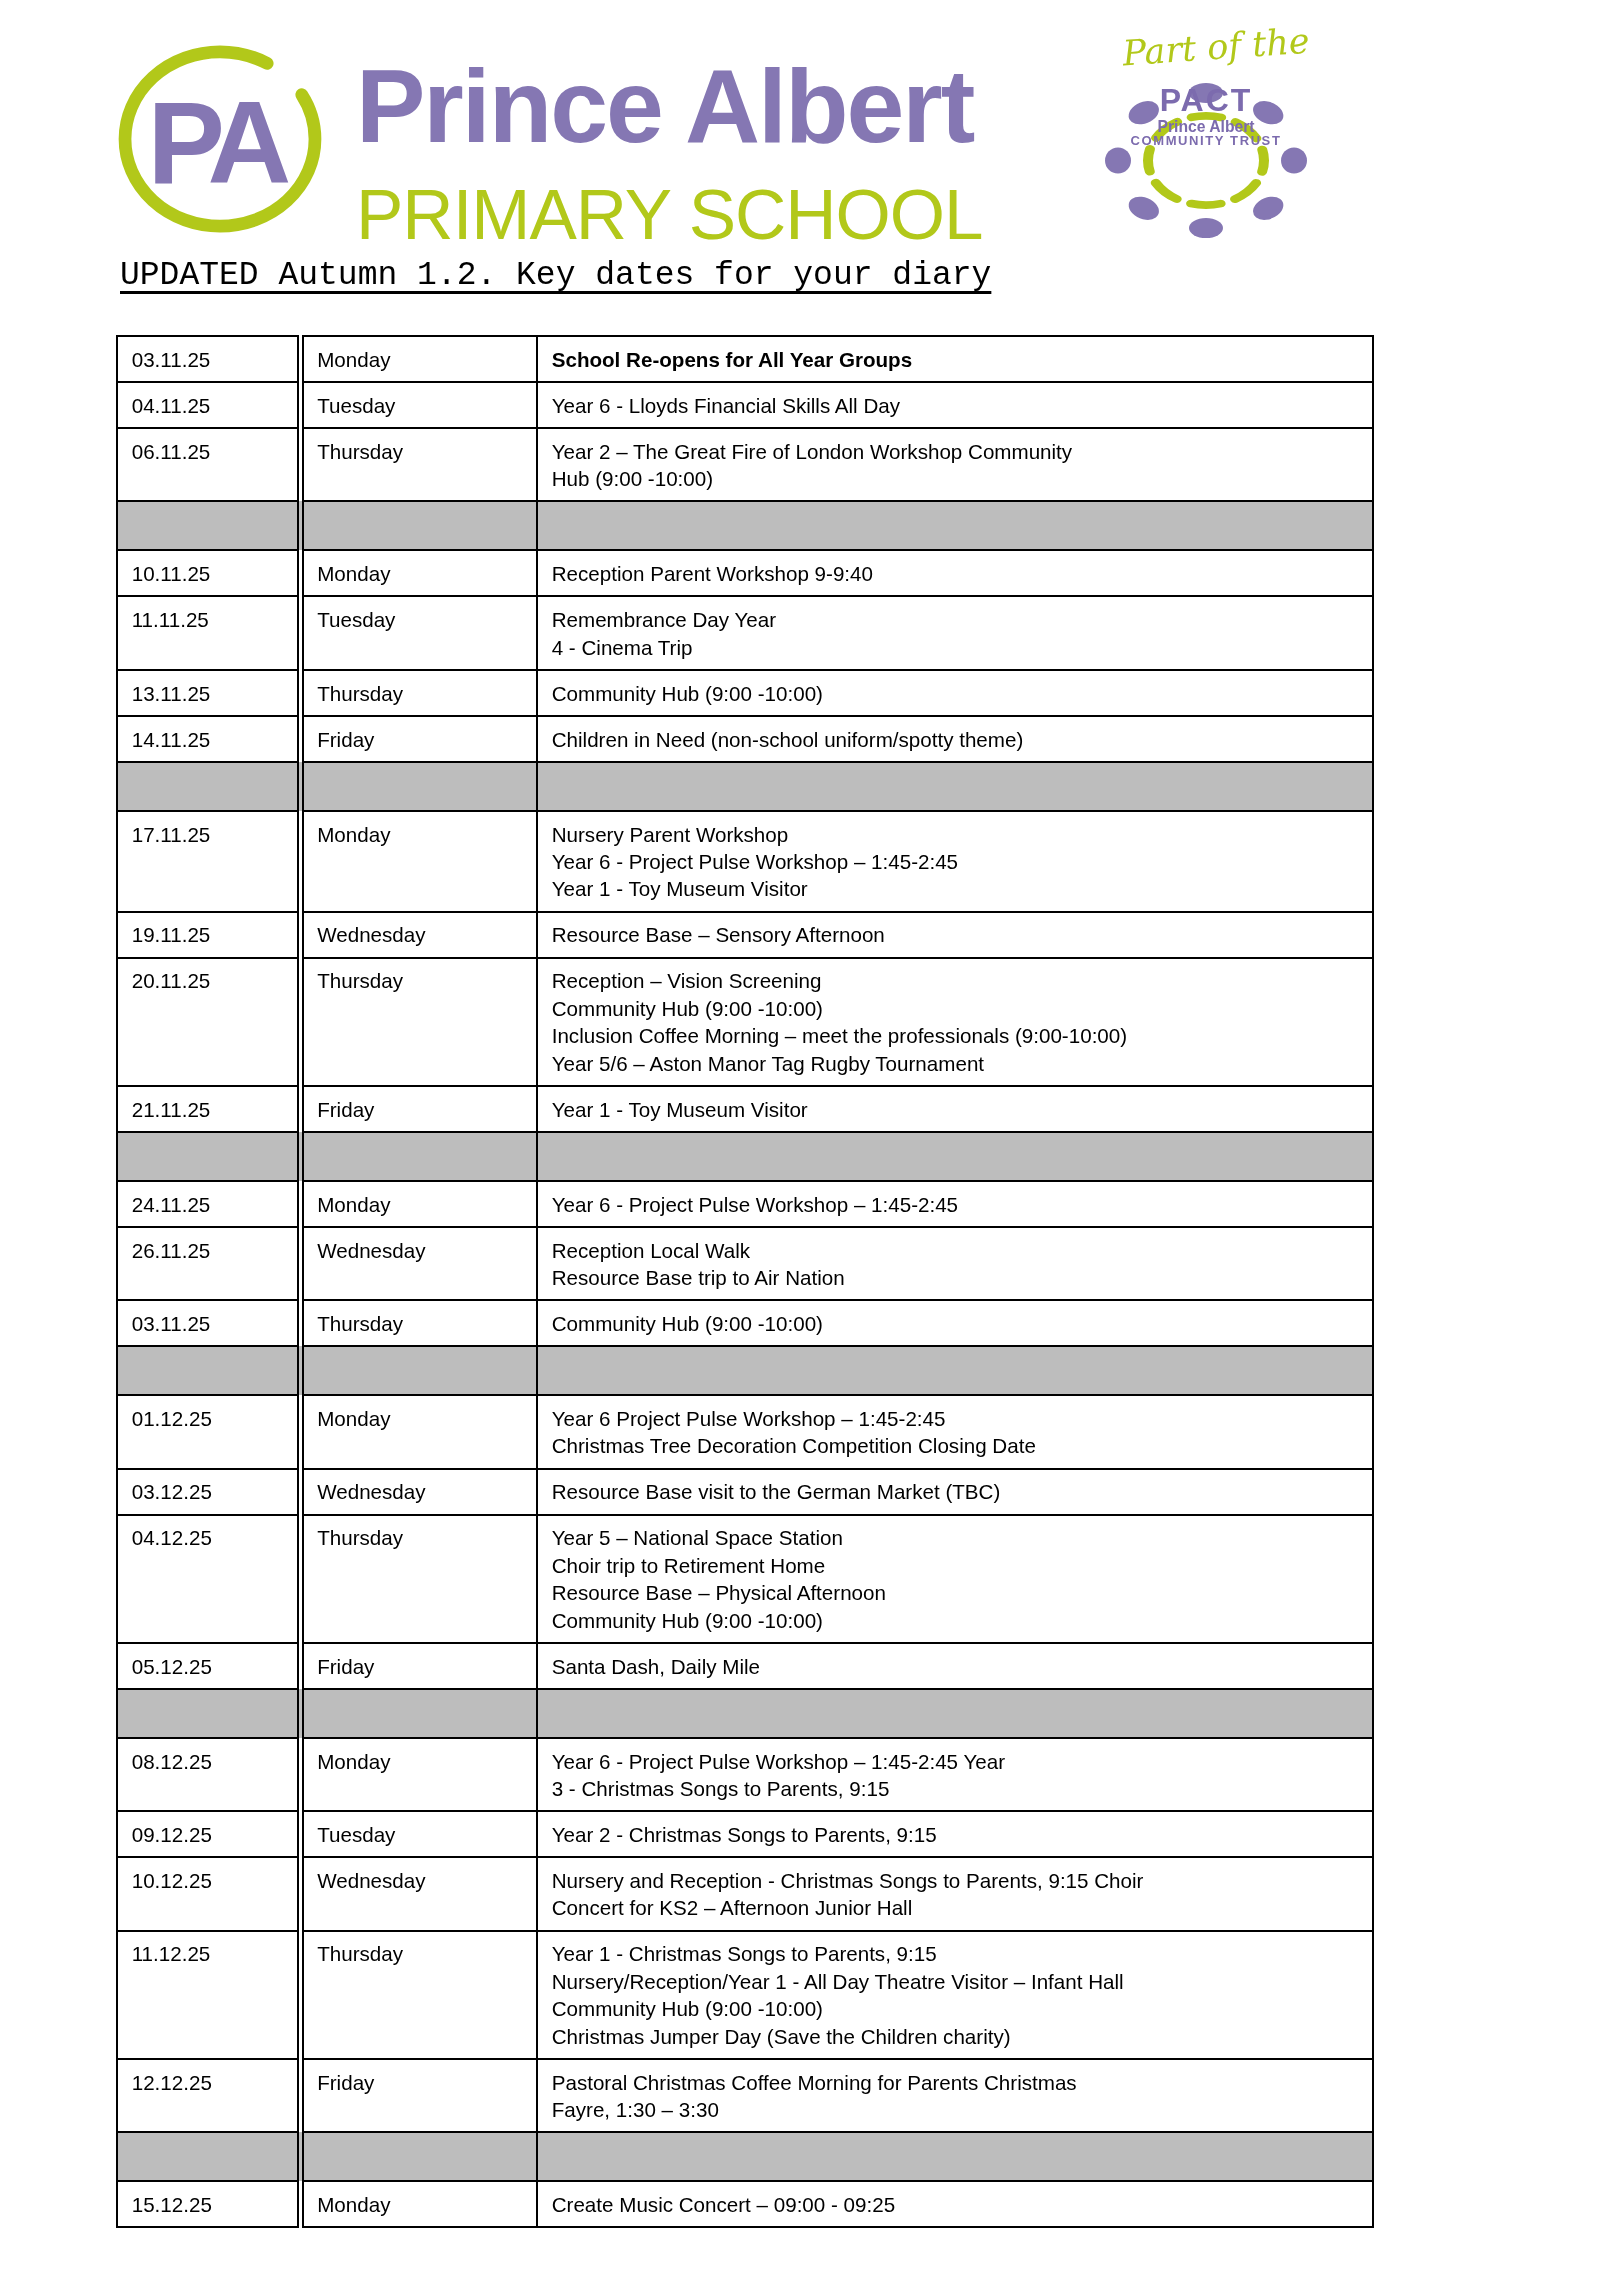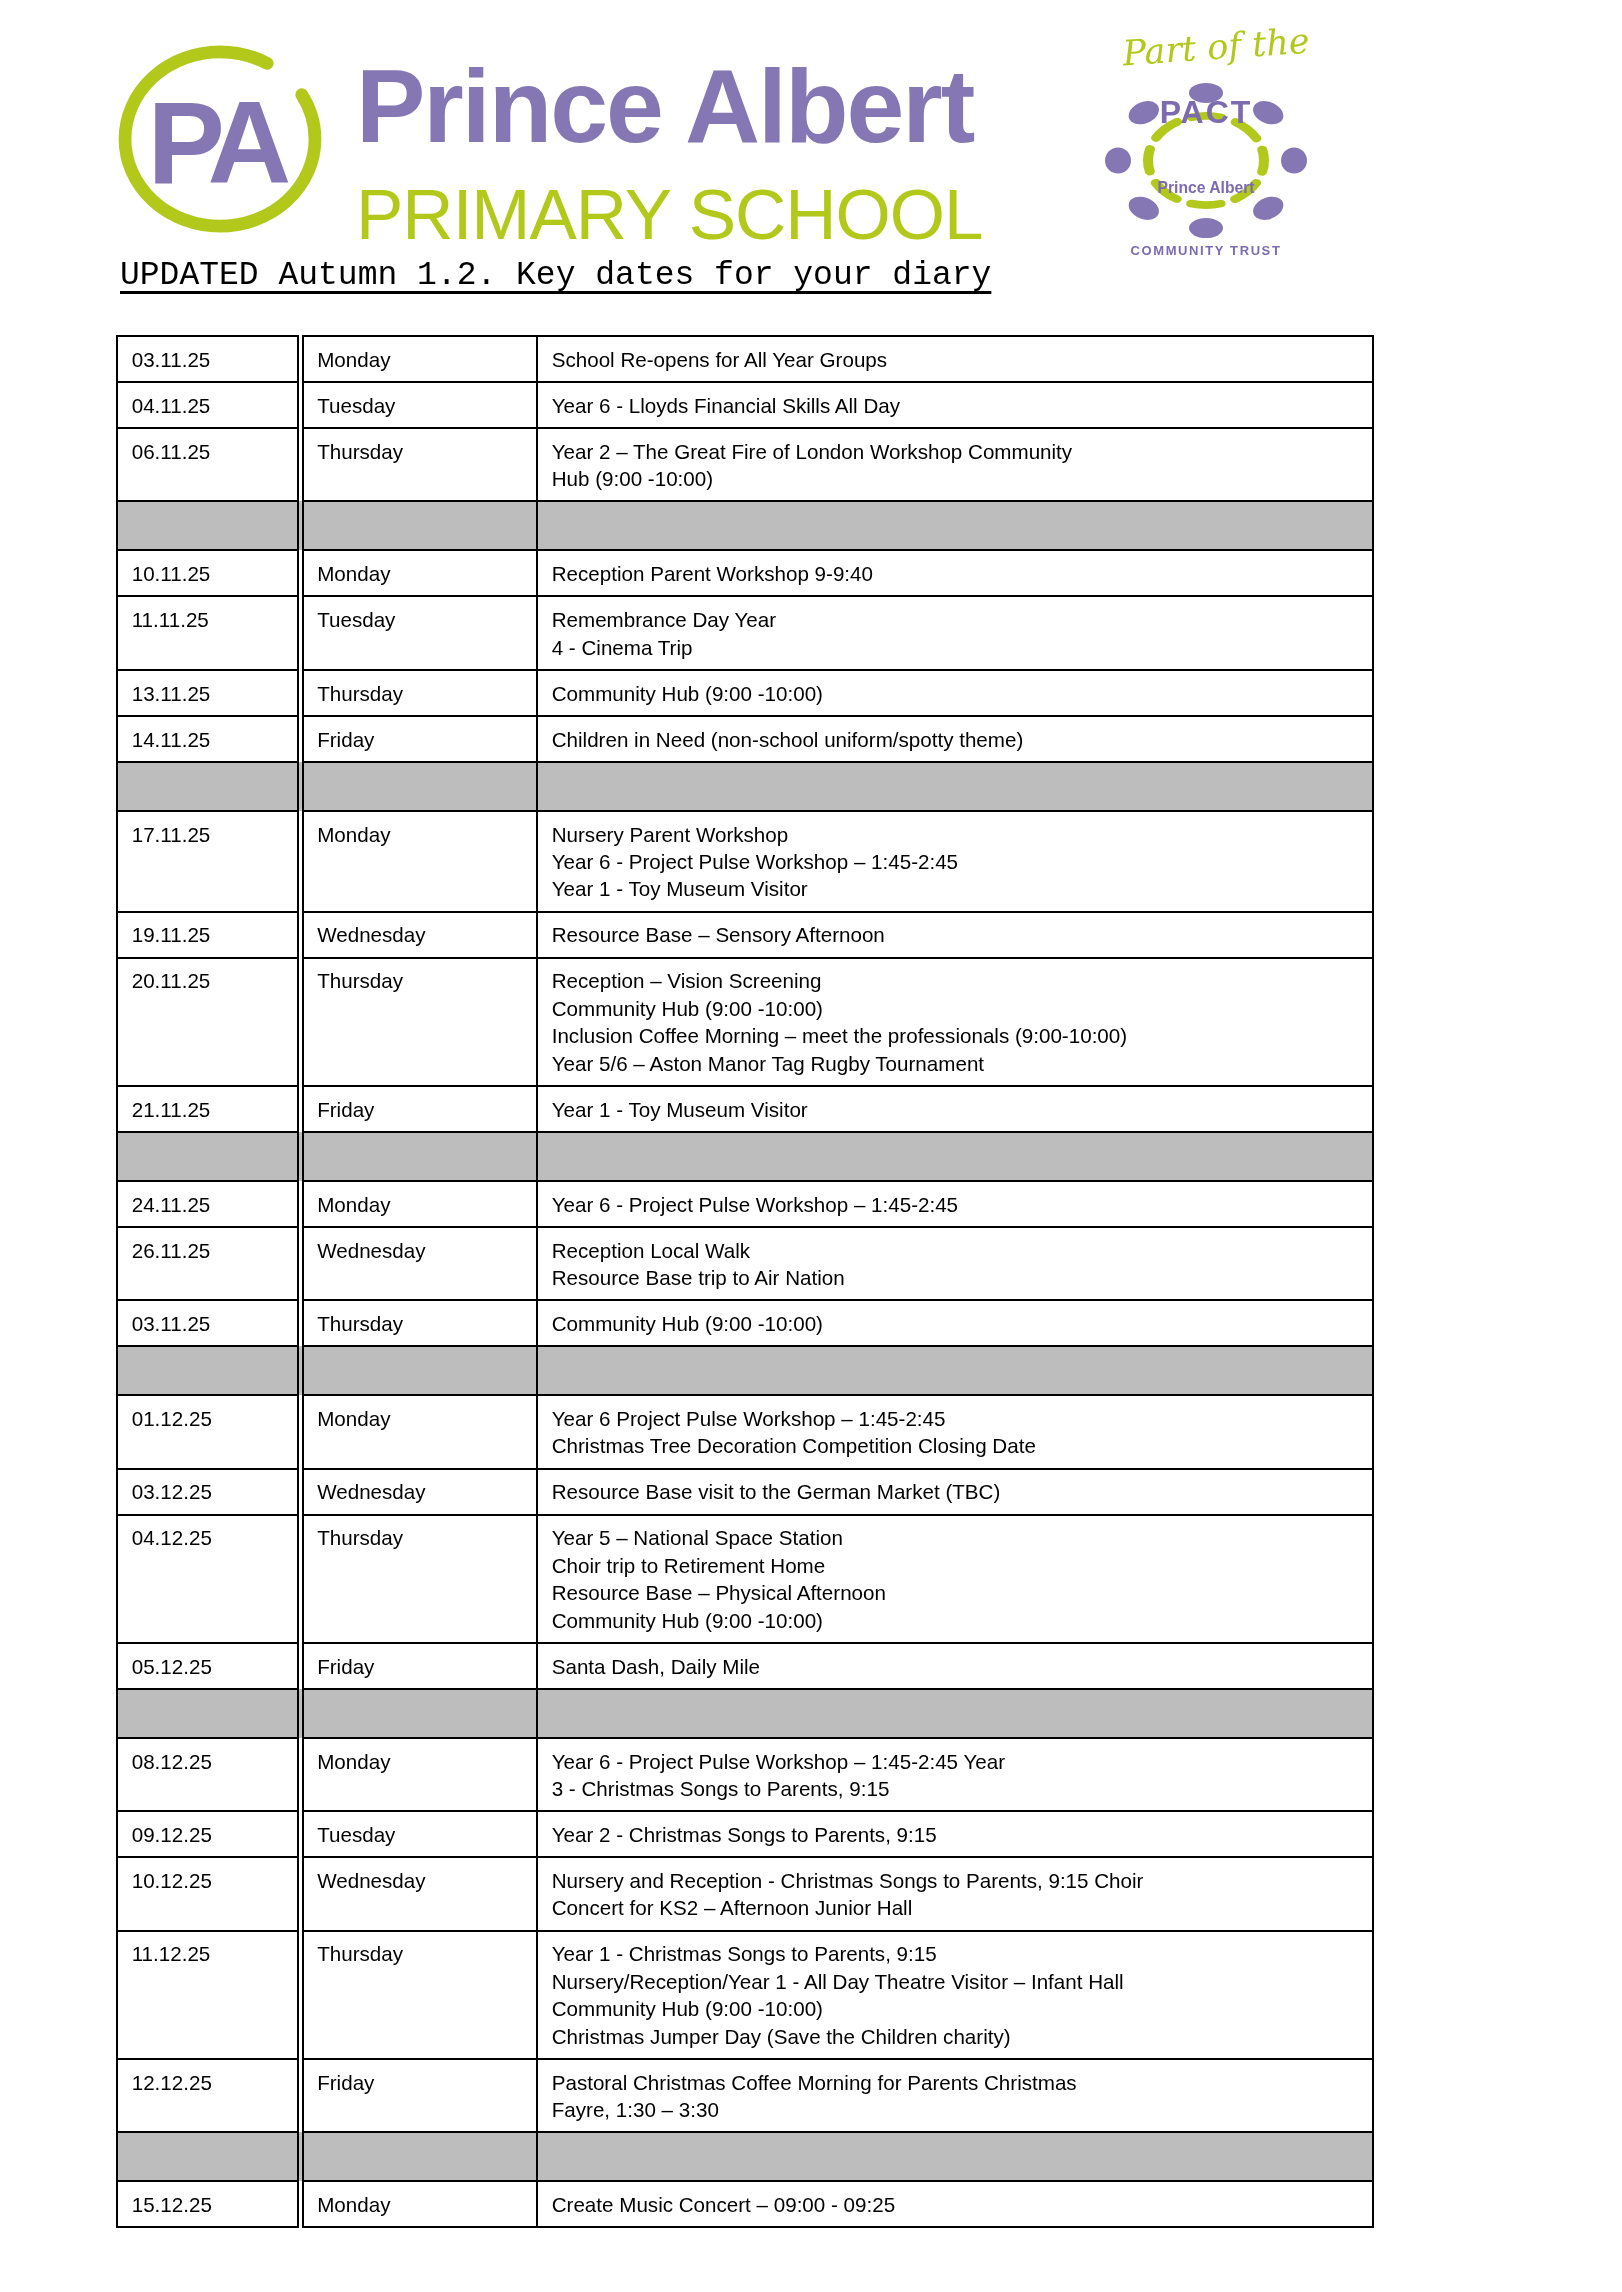--- a/index.html
+++ b/index.html
@@ -37,22 +37,22 @@
     line-height: 71px; margin-top: 18px; text-align: right;
   }
   .pact-tagline {
     position: absolute; left: 1108px; top: 27.4px; width: 216px;
     color: var(--green); font-family: "DejaVu Serif", serif;
     font-style: italic; font-size: 35px; transform: rotate(-4deg);
     text-align: center; white-space: nowrap;
   }
   .pact-emblem { position: absolute; left: 1096px; top: 76px; }
   .pact-center {
-    position: absolute; left: 1096px; top: 88px; width: 220px; height: 169px;
-    display: flex; flex-direction: column; align-items: center; justify-content: space-between;
+    position: absolute; left: 1096px; top: 76px; width: 220px; height: 169px;
+    display: flex; flex-direction: column; align-items: center; justify-content: flex-start;
     text-align: center; padding-top: 7.8px;
   }
   .pact-acronym { color: var(--purple-dark); font-weight: bold; font-size: 32px; letter-spacing: 2px; line-height: 33px; }
   .pact-name    { color: var(--purple-dark); font-weight: bold; font-size: 15.7px; line-height: 16.7px; margin-top: 2px; }
   .pact-subname { color: var(--purple-dark); font-weight: bold; font-size: 13px; letter-spacing: 1.6px; line-height: 10.8px; }
 
   
   .doc-title {
     position: absolute; left: 120px; top: 257px;
     color: var(--ink); font-size: 33px; font-weight: normal;
@@ -73,21 +73,21 @@
   .key-dates td {
     border: 2px solid var(--ink);
     vertical-align: top;
     padding: 8.8px 13.7px 7.8px 13.7px;
     font-size: 20.6px;
     line-height: 27.4px;
     color: var(--ink);
   }
   .key-dates td.c-date { border-right: 7.8px double var(--ink); }
   .key-dates td.c-event { white-space: pre-line; }
-  .key-dates td.c-event.bold { font-weight: normal; }
+  .key-dates td.c-event.bold { font-weight: bold; }
   .key-dates tr.sep td { background: var(--separator-gray); height: 49px; padding: 0; }
 </style>
 </head>
 <body>
 
 <div class="page">
 
   <svg class="pa-ring" width="204" height="188" viewBox="0 0 208 192" aria-hidden="true">
     <ellipse cx="104" cy="96" rx="97" ry="89" fill="none" stroke="var(--green)" stroke-width="13" stroke-linecap="round" stroke-dasharray="537 48" stroke-dashoffset="49.2"></ellipse>
   </svg>

